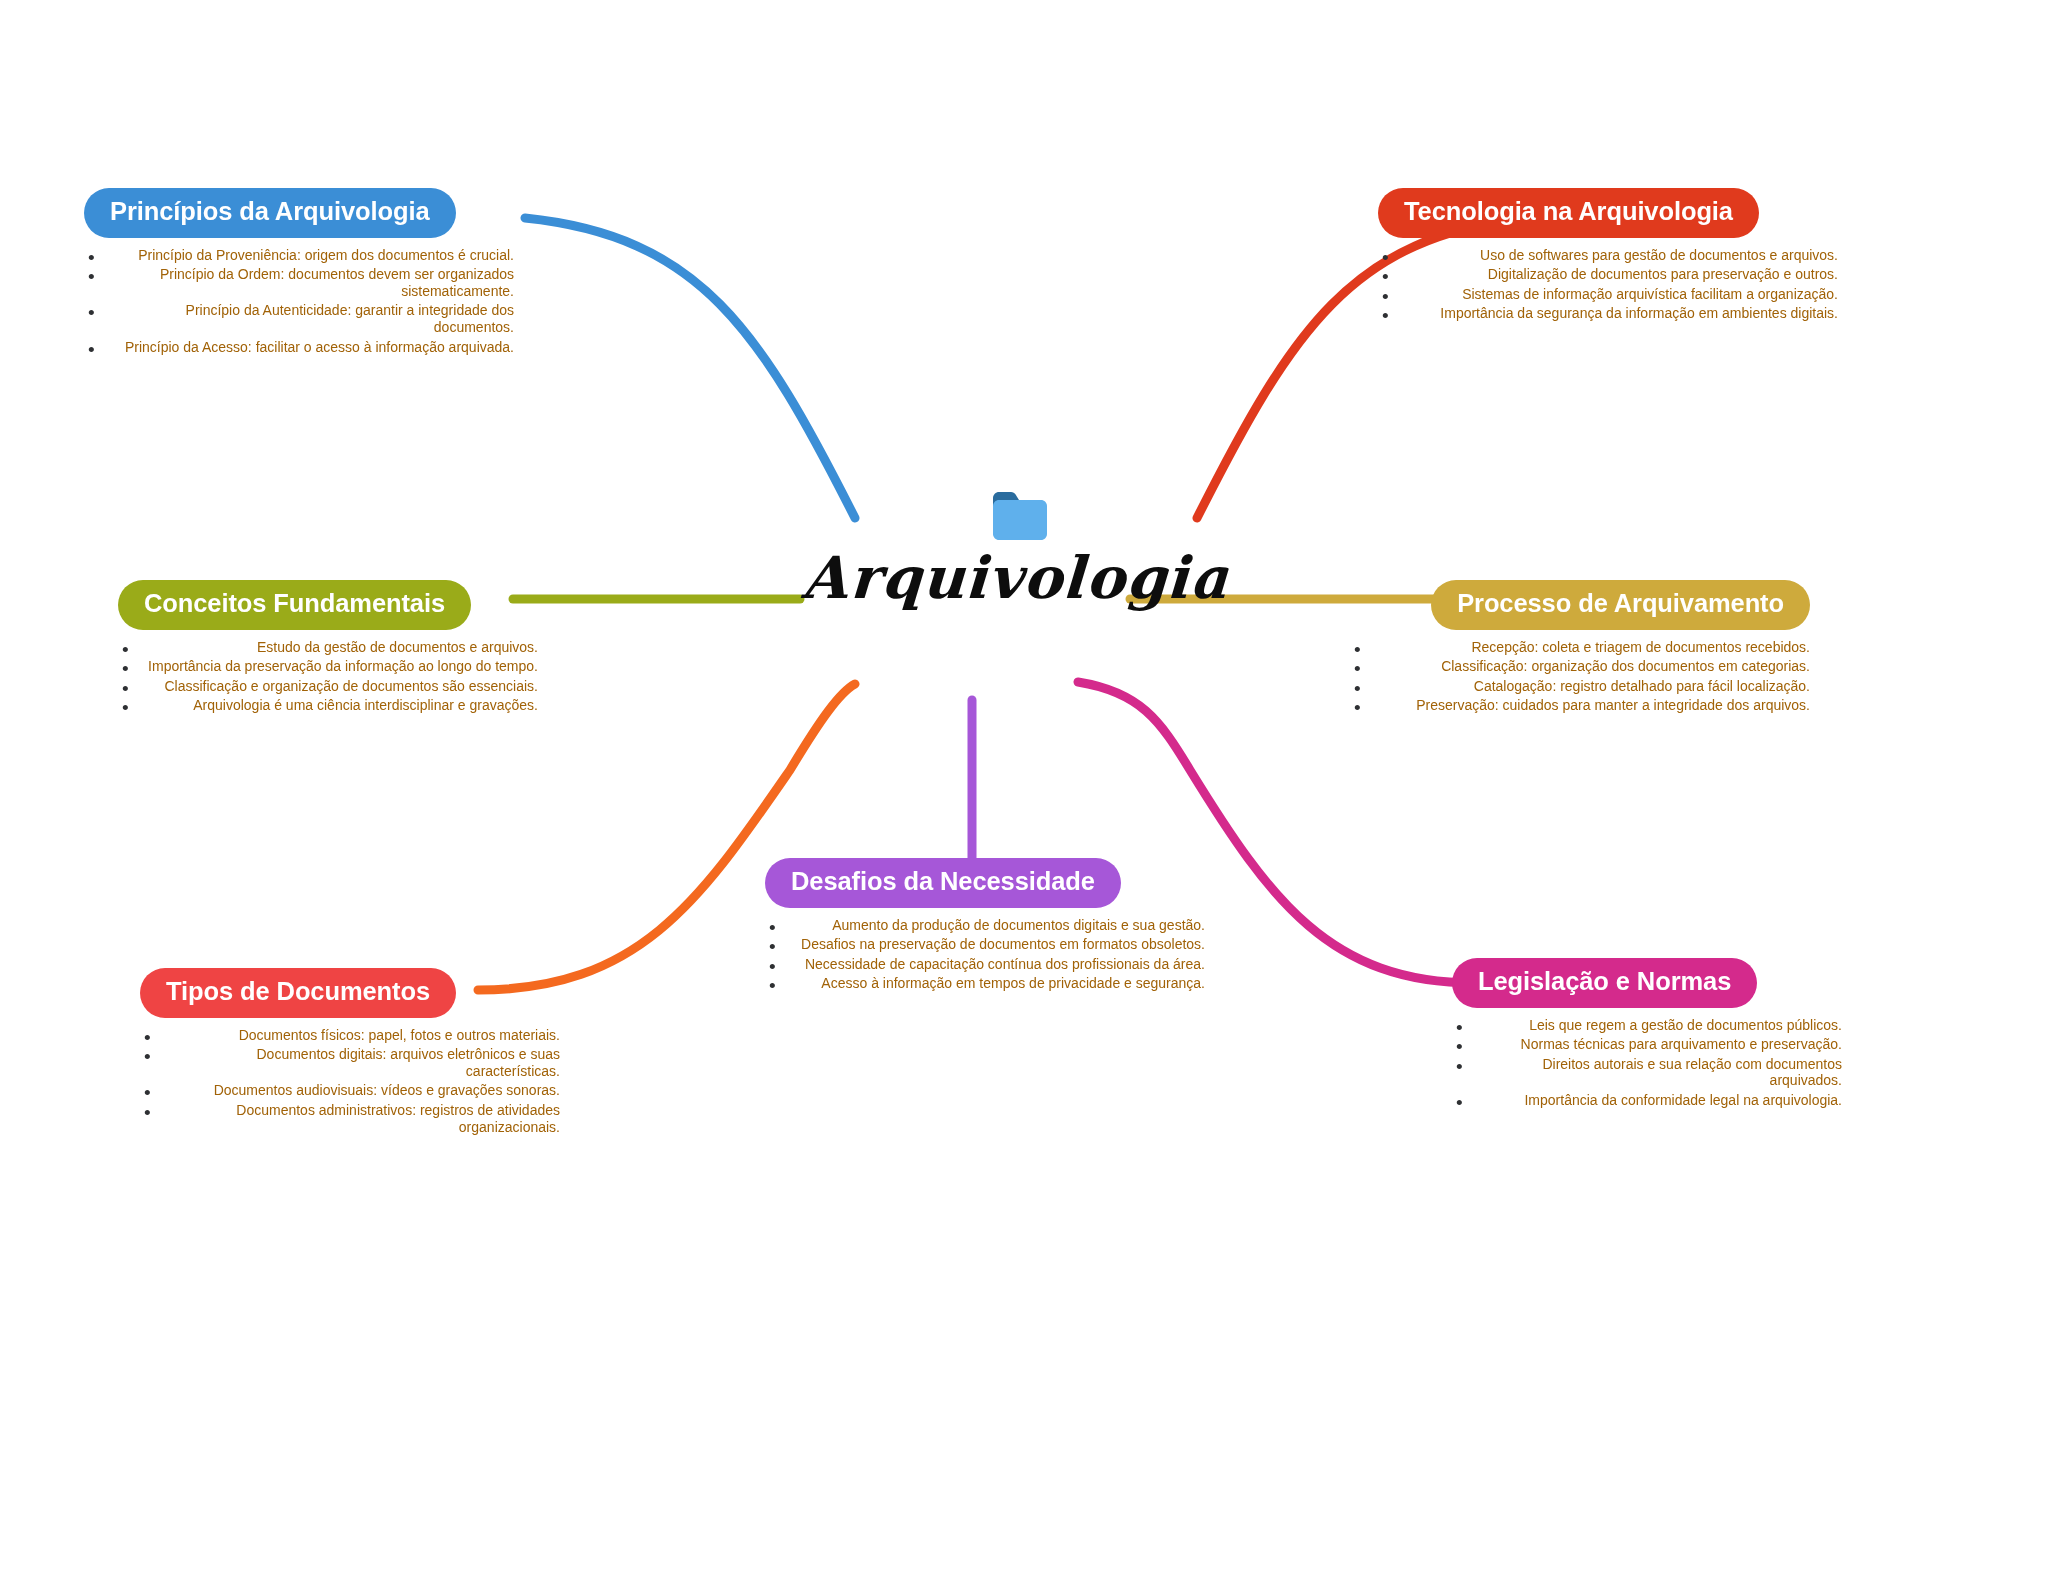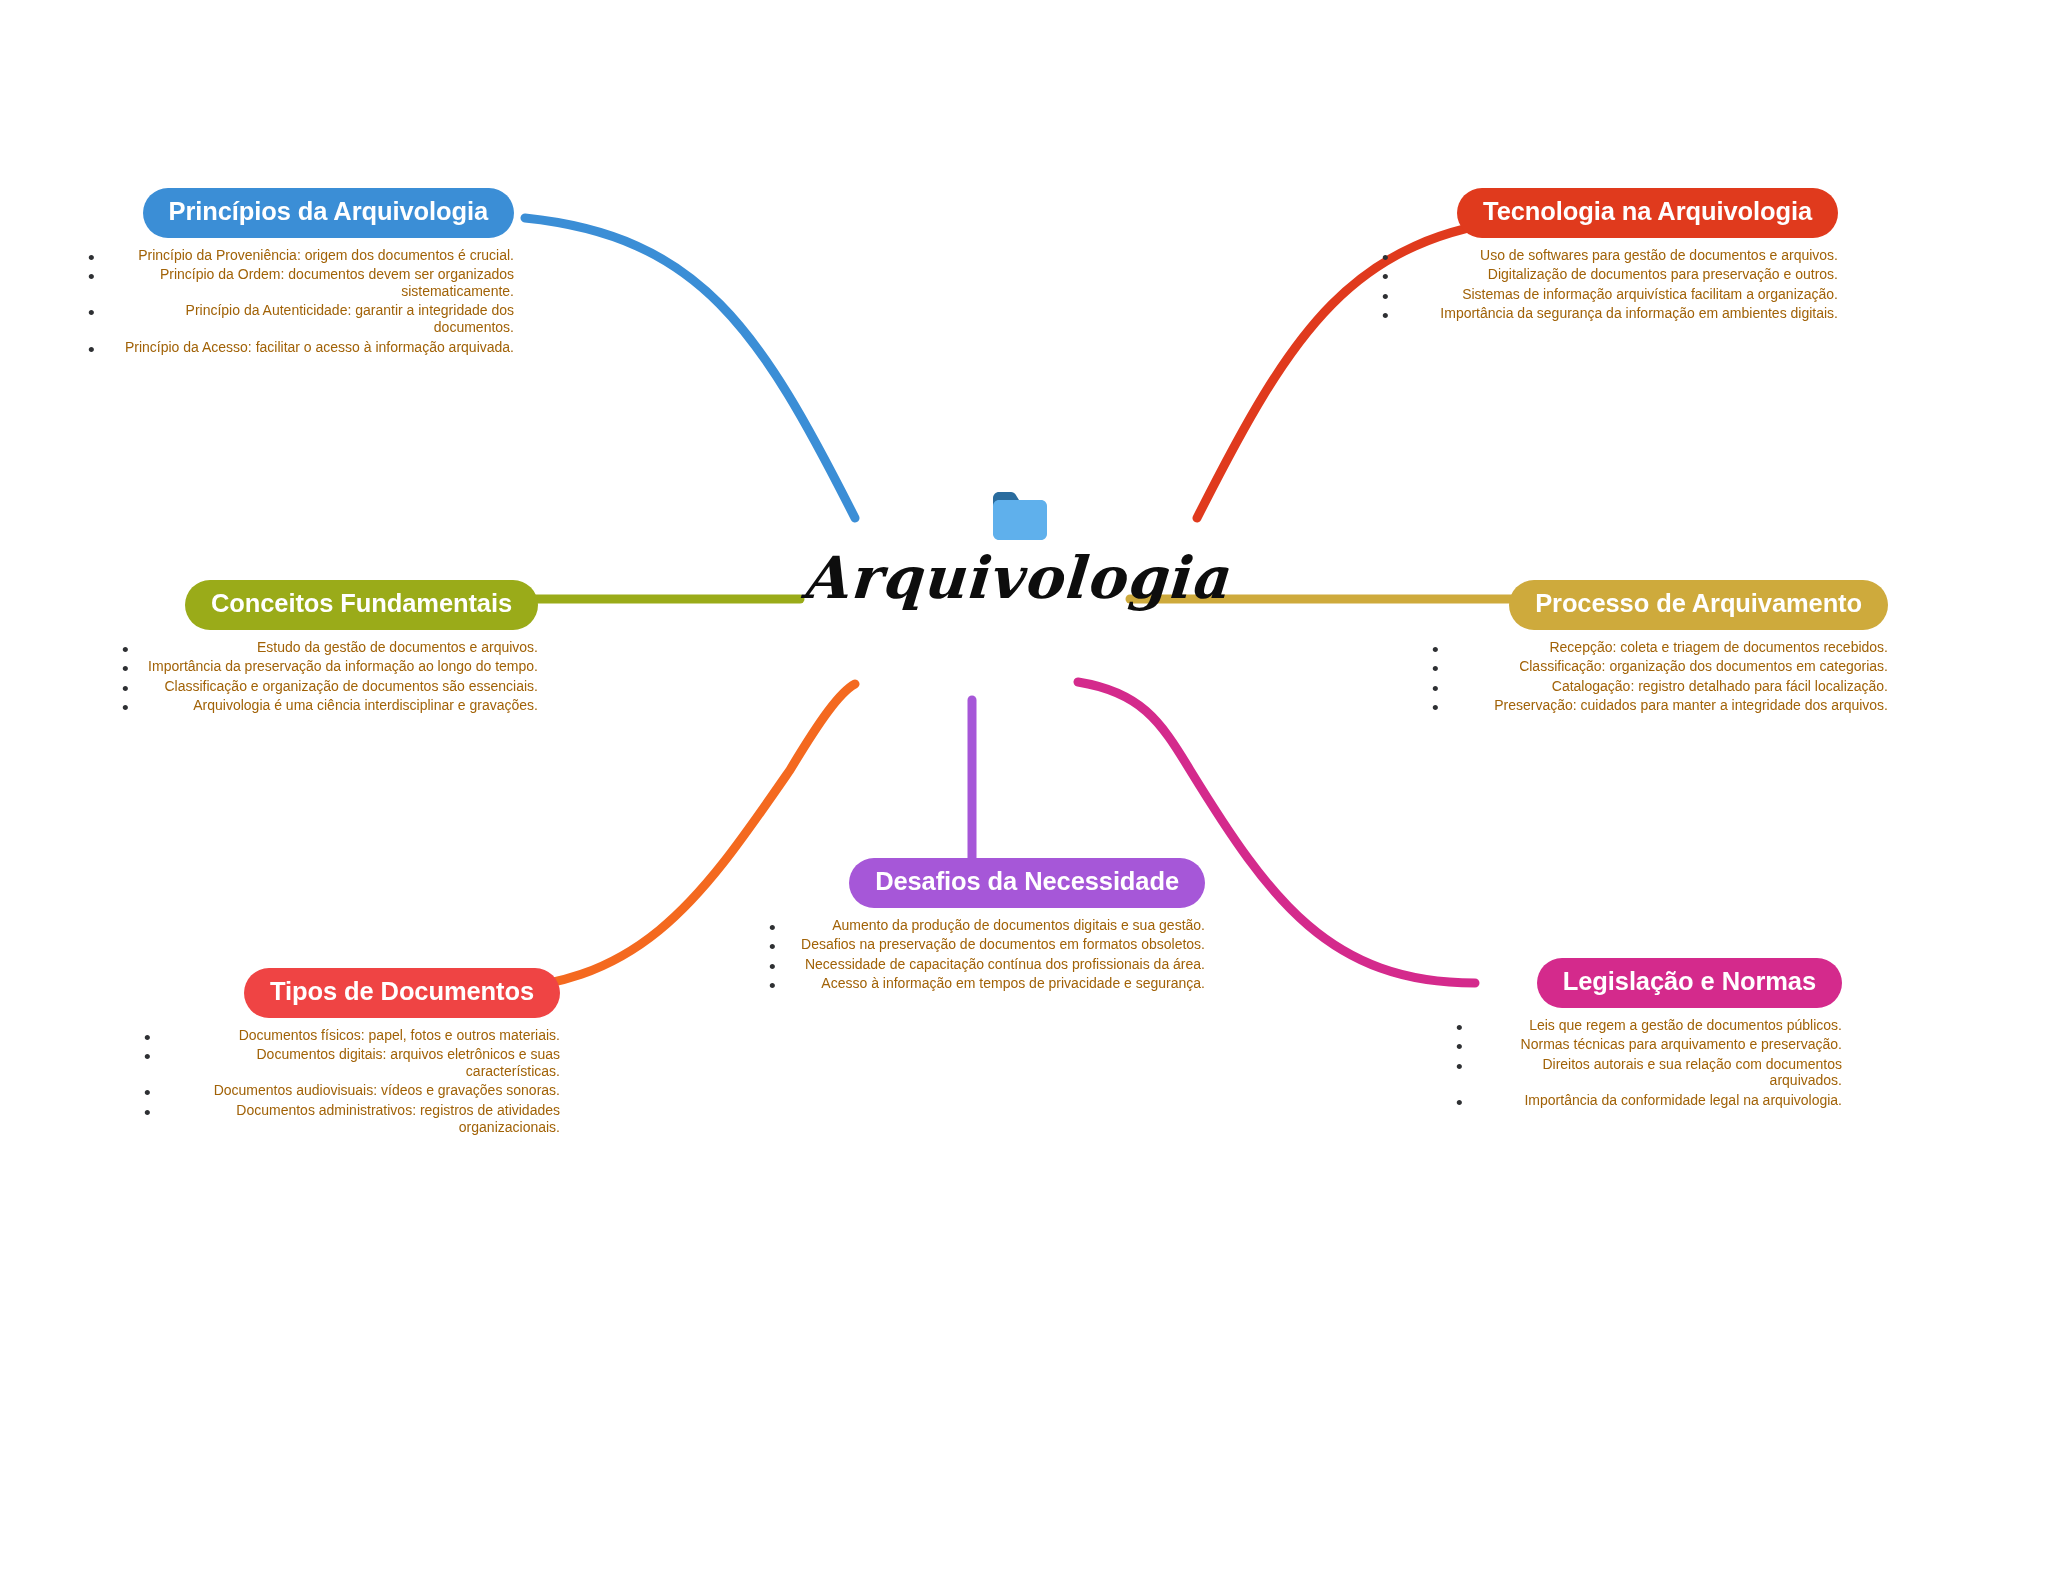--- a/index.html
+++ b/index.html
@@ -40,21 +40,20 @@
     font-size: 25.5px;
     letter-spacing: -0.1px;
     line-height: 1;
     padding: 11px 26px 13px 26px;
     white-space: nowrap;
     box-sizing: border-box;
   }
   .pill-row {
     display: flex;
     align-items: center;
-    justify-content: flex-end;
   }
   .pill-row.right {
     justify-content: flex-end;
   }
   .bullets {
     list-style: none;
     margin: 9px 0 0 0;
     padding: 0;
   }
   .bullets li {
@@ -153,21 +152,21 @@
       <span class="pill" style="background:#9aab19;">Conceitos Fundamentais</span>
     </div>
     <ul class="bullets">
       <li>Estudo da gestão de documentos e arquivos.</li>
       <li>Importância da preservação da informação ao longo do tempo.</li>
       <li>Classificação e organização de documentos são essenciais.</li>
       <li>Arquivologia é uma ciência interdisciplinar e gravações.</li>
     </ul>
   </div>
 
-  <div class="branch" style="left:1428px; top:580px; width:460px;">
+  <div class="branch" style="left:1350px; top:580px; width:460px;">
     <div class="pill-row right">
       <span class="pill" style="background:#ceaa3c;">Processo de Arquivamento</span>
     </div>
     <ul class="bullets">
       <li>Recepção: coleta e triagem de documentos recebidos.</li>
       <li>Classificação: organização dos documentos em categorias.</li>
       <li>Catalogação: registro detalhado para fácil localização.</li>
       <li>Preservação: cuidados para manter a integridade dos arquivos.</li>
     </ul>
   </div>

